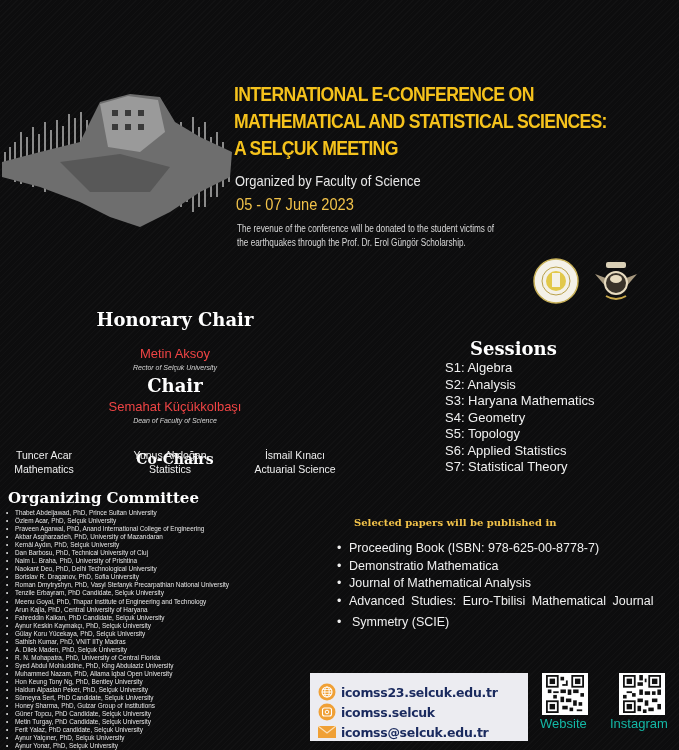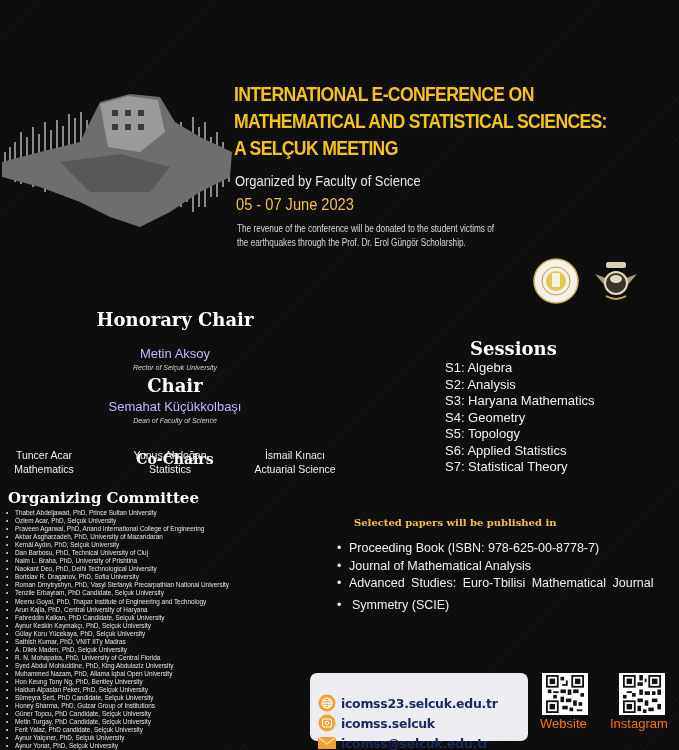--- a/index.html
+++ b/index.html
@@ -38,21 +38,21 @@
     .logo { width: 46px; height: 46px; top: 258px; }
     #logo-selcuk { left: 533px; }
     #logo-icomss { left: 593px; }
 
     
     .serif-h {
       font-family: "DejaVu Serif", serif; font-weight: bold; color: #fff;
       white-space: nowrap; text-align: center;
     }
     .center-col { left: 0; width: 350px; text-align: center; }
-    .name { font-size: 13px; color: #c4b5fd; }
+    .name { font-size: 13px; color: #ef4444; }
     .role { font-size: 7px; font-style: italic; color: #d5d5d5; }
     .cochair { text-align: center; font-size: 10.5px; line-height: 14px; color: #eee; }
 
     
     .sessions-title { left: 470px; top: 338px; font-size: 18px; }
     .session-list { left: 445px; top: 360px; list-style: none; }
     .session-list li { font-size: 13px; line-height: 16.5px; color: #f0f0f0; }
 
     
     .committee-title { left: 8px; top: 489px; font-size: 15px; text-align: left; }
@@ -69,31 +69,31 @@
     }
     .pub-list { left: 337px; top: 540px; list-style: none; width: 340px; }
     .pub-list li { font-size: 12.5px; line-height: 17.5px; color: #f0f0f0; padding-left: 12px; position: relative; }
     .pub-list li::before { content: "\2022"; position: absolute; left: 0; }
     .pub-list li.wrap { text-align: justify; text-align-last: left; padding-right: 4px; word-spacing: 3px; }
     .pub-list li.last { margin-top: 4px; padding-left: 15px; }
 
     
     .contact {
       left: 310px; top: 673px; width: 218px; height: 68px;
-      background: #ececf1; border-radius: 7px; padding: 20px 8px;
+      background: #ececf1; border-radius: 0; padding: 9px 8px;
     }
     .contact-row { display: flex; align-items: center; height: 20px; }
     .contact-row .ico { width: 18px; height: 18px; margin-right: 5px; flex: none; }
     .contact-row span.txt { font-family: "DejaVu Sans", sans-serif; font-weight: bold; color: #1a2a5e; font-size: 12.5px; white-space: nowrap; letter-spacing: -0.3px; }
 
     
     .qr { top: 673px; width: 46px; height: 42px; background: #fff; padding: 2px; }
     #qr-website { left: 542px; }
     #qr-instagram { left: 619px; }
-    .qr-label { top: 716px; font-size: 13px; color: #f97316; white-space: nowrap; }
+    .qr-label { top: 716px; font-size: 13px; color: #14b8a6; white-space: nowrap; }
   </style>
 </head>
 <body>
 
 <svg id="rubble" class="abs" viewBox="0 0 235 145">
   <g fill="#8a8a8a">
     <rect x="4" y="60" width="2" height="22"></rect>
       <rect x="9" y="55" width="2" height="32"></rect>
       <rect x="14" y="50" width="2" height="40"></rect>
     <rect x="20" y="40" width="2" height="52"></rect>
@@ -220,20 +220,21 @@
   <li>Güner Topcu, PhD Candidate, Selçuk University</li>
   <li>Metin Turgay, PhD Candidate, Selçuk University</li>
   <li>Ferit Yalaz, PhD candidate, Selçuk University</li>
   <li>Aynur Yalçıner, PhD, Selçuk University</li>
   <li>Aynur Yonar, PhD, Selçuk University</li>
 </ul>
 
 <div class="abs pub-title">Selected papers will be published in</div>
 <ul class="abs pub-list">
   <li>Proceeding Book (ISBN: 978-625-00-8778-7)</li>
+  <li>Demonstratio Mathematica</li>
   <li>Journal of Mathematical Analysis</li>
   <li class="wrap">Advanced Studies: Euro-Tbilisi Mathematical Journal</li>
   <li class="last">Symmetry (SCIE)</li>
 </ul>
 
 <div class="abs contact">
   <div class="contact-row">
     <svg class="ico" viewBox="0 0 18 18">
       <circle cx="9" cy="9" r="8.5" fill="#f0a035"></circle>
       <circle cx="9" cy="9" r="5" fill="none" stroke="#fff" stroke-width="1.1"></circle>

